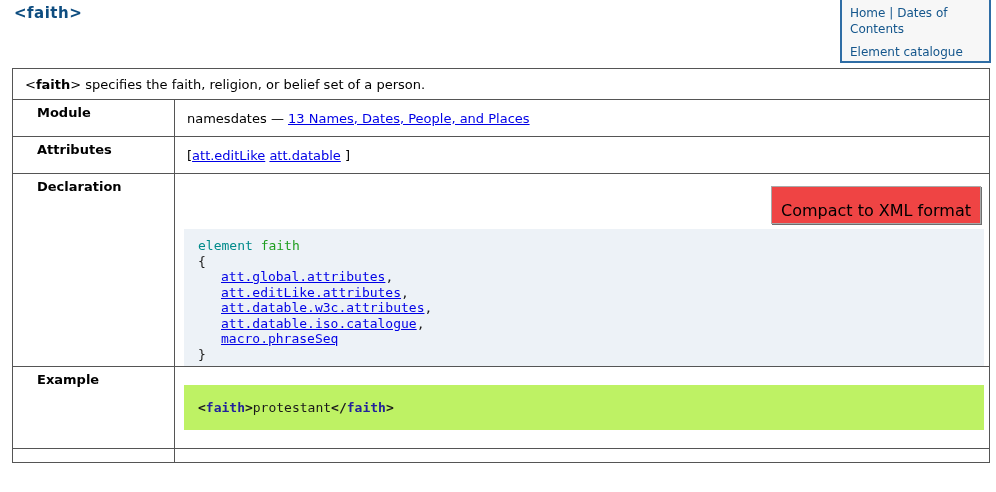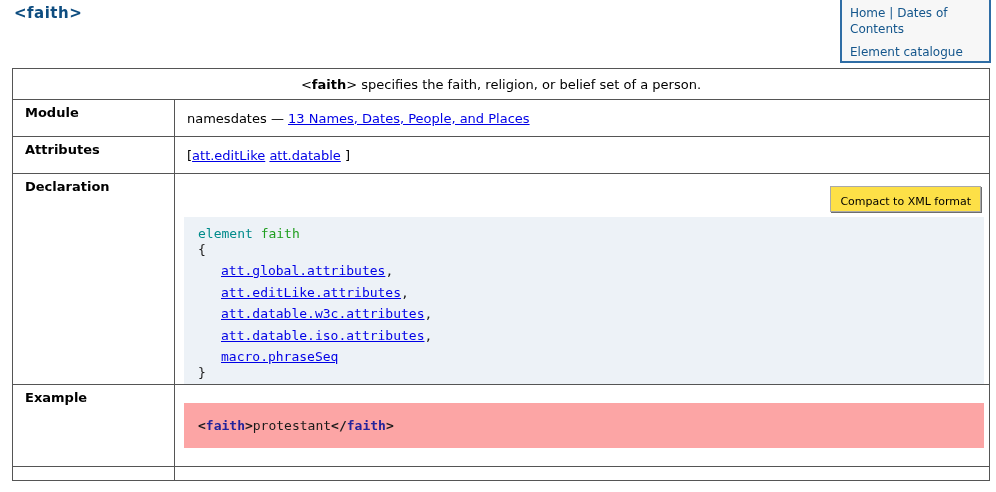--- a/index.html
+++ b/index.html
@@ -33,60 +33,60 @@
 
   
   table.ref {
     position: absolute; left: 12px; top: 68px;
     width: 978px; border-collapse: collapse;
     font-size: 13px; color: #000;
   }
   table.ref td { border: 1px solid #555; box-sizing: border-box; }
   td.label {
     width: 162px; font-weight: bold; vertical-align: top;
-    padding: 5px 8px 4px 12px; font-size: 13px;
+    padding: 5px 8px 4px 24px; font-size: 13px;
   }
   td.value { padding: 4px 12px; vertical-align: middle; }
-  tr.desc-row td { padding: 7px 12px; height: 31px; vertical-align: middle; text-align: center; }
+  tr.desc-row td { padding: 7px 12px; height: 31px; vertical-align: middle; }
   tr.module-row td { height: 37px; }
   tr.attr-row td { height: 37px; }
   td.decl-cell { vertical-align: top; padding: 0; height: 193px; }
   td.example-cell { vertical-align: top; padding: 0; height: 82px; }
   tr.contained-row td { height: 38px; }
   tr.stub-row td { height: 14px; }
 
   a.lnk { color: #0000e6; text-decoration: underline; cursor: pointer; }
   .bold { font-weight: bold; }
 
   
   .btn-row { text-align: right; margin: 12px 8px 0 0; }
   button.compact-btn {
     font-family: "DejaVu Sans", "Liberation Sans", sans-serif;
-    font-size: 11px; padding: 8px 9px 3px;
-    background: #fde047; color: #000;
+    font-size: 16px; padding: 14px 9px 3px;
+    background: #ef4444; color: #000;
     border: 1px solid #a9a9a9;
     box-shadow: 1px 1px 0 #6e6e6e;
     cursor: pointer;
   }
   .code-block {
     margin: 5px 5px 0 9px;
     background: #edf2f7;
     padding: 9px 14px 4px 14px;
     font-family: "DejaVu Sans Mono", "Liberation Mono", monospace;
     font-size: 13px; line-height: 15.5px; color: #1a1a1a;
   }
   .kw { color: #008b8b; }
   .elname { color: #1f9e1f; }
-  .member { padding-left: 23px; margin-top: 6px; }
+  .member { padding-left: 23px; }
   a.code-link { color: #0000e6; text-decoration: underline; cursor: pointer; }
 
   
   .example-block {
     margin: 18px 5px 0 9px;
-    background: #fca5a5;
+    background: #bef264;
     padding: 15px 14px;
     font-family: "DejaVu Sans Mono", "Liberation Mono", monospace;
     font-size: 13px; color: #1a1a1a;
   }
   .tag { font-weight: bold; }
   .tag-name { color: #22229b; font-weight: bold; }
 
   
   a.model-link {
     color: #0000e6; text-decoration: underline;
@@ -126,21 +126,21 @@
       <td class="decl-cell">
         <div class="btn-row">
           <button class="compact-btn">Compact to XML format</button>
         </div>
         <div class="code-block">
           <div class="code-line"><span class="kw">element</span> <span class="elname">faith</span></div>
           <div class="code-line">{</div>
           <div class="code-line member"><a class="code-link">att.global.attributes</a><span>,</span></div>
           <div class="code-line member"><a class="code-link">att.editLike.attributes</a><span>,</span></div>
           <div class="code-line member"><a class="code-link">att.datable.w3c.attributes</a><span>,</span></div>
-          <div class="code-line member"><a class="code-link">att.datable.iso.attributes</a><span>,</span></div>
+          <div class="code-line member"><a class="code-link">att.datable.iso.catalogue</a><span>,</span></div>
           <div class="code-line member"><a class="code-link">macro.phraseSeq</a><span></span></div>
           <div class="code-line">}</div>
         </div>
       </td>
     </tr>
 
     <tr>
       <td class="label">Example</td>
       <td class="example-cell">
         <div class="example-block"><span class="tag">&lt;</span><span class="tag-name">faith</span><span class="tag">&gt;</span><span>protestant</span><span class="tag">&lt;/</span><span class="tag-name">faith</span><span class="tag">&gt;</span></div>

